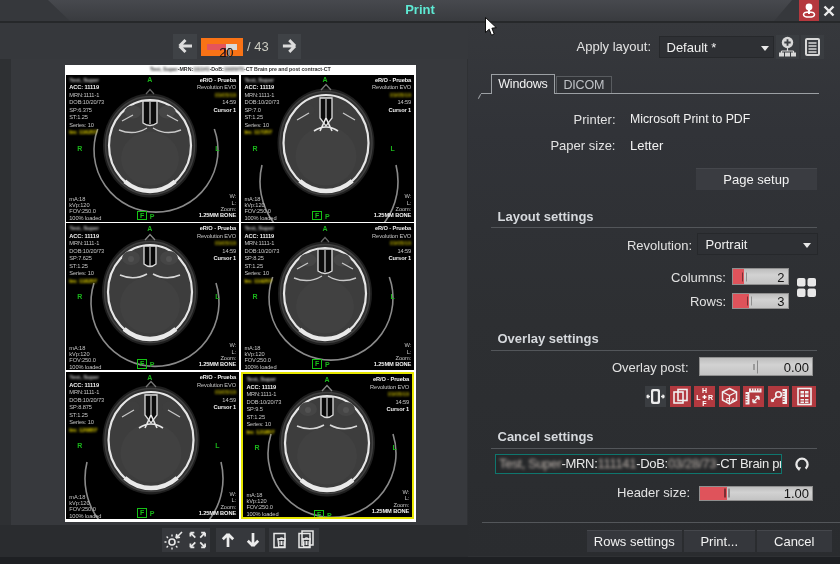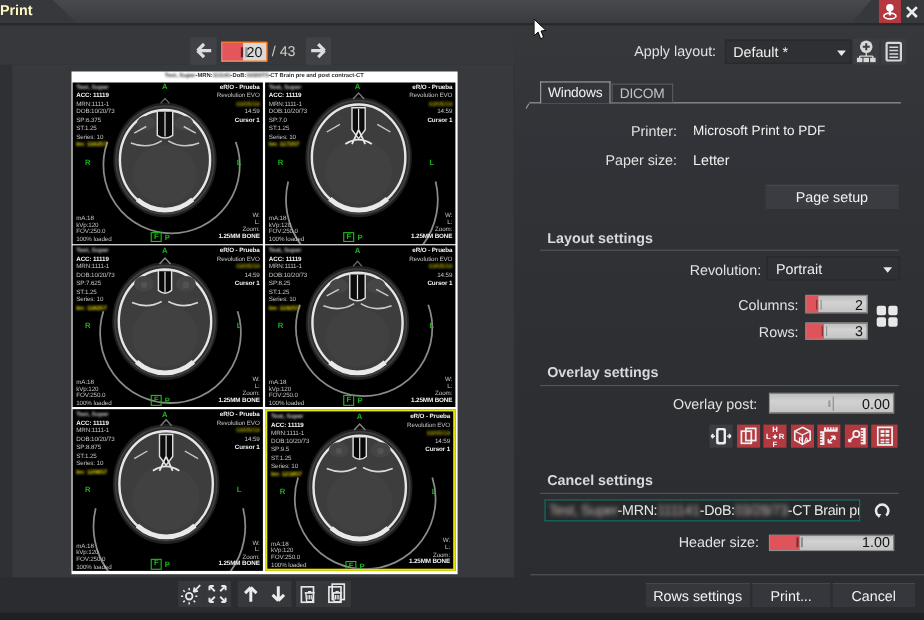--- a/index.html
+++ b/index.html
@@ -35,38 +35,38 @@
 <div class="abs" style="left:0;top:0;width:840px;height:22px;background:#36383c"></div>
 <div class="abs" style="left:0;top:22px;width:468px;height:37px;background:#36383c"></div>
 <div class="abs" style="left:0;top:59px;width:11px;height:466px;background:#2e3033"></div>
 <div class="abs" style="left:11px;top:59px;width:456px;height:466px;background:#37393d"></div>
 <div class="abs" style="left:0;top:525px;width:468px;height:32px;background:#2a2c2f"></div>
 <div class="abs" style="left:468px;top:22px;width:372px;height:534px;background:linear-gradient(#36383c 0px,#313338 110px,#2d2f32 300px,#2a2c2f 534px)"></div>
 <div class="abs" style="left:0;top:557px;width:840px;height:7px;background:#1e2023"></div>
 
 <div class="abs" style="left:0;top:0;width:840px;height:21px;background:linear-gradient(#47494e,#393b3f);clip-path:polygon(48px 0,792px 0,774px 21px,70px 21px)"></div>
 <div class="abs" style="left:0;top:21px;width:840px;height:1.5px;background:#26282a"></div>
-<div class="abs" style="left:0;top:2px;width:840px;text-align:left;color:#fef9c3;font-size:13px;font-weight:bold">Print</div>
+<div class="abs" style="left:0;top:2px;width:840px;text-align:center;color:#5eead4;font-size:13px;font-weight:bold">Print</div>
 <div class="abs" style="left:799px;top:0;width:20px;height:21px;background:#b5383e;display:flex;align-items:center;justify-content:center">
     <svg width="20" height="21" viewBox="0 0 20 21">
       <ellipse cx="10" cy="14.5" rx="5.5" ry="2.6" fill="none" stroke="#fff" stroke-width="1.5"></ellipse>
       <circle cx="10" cy="7" r="3.4" fill="#fff"></circle>
       <path d="M10 9 L10 14" stroke="#fff" stroke-width="2"></path>
     </svg>
   </div>
 <div class="abs" style="left:822px;top:3.5px"><svg width="14" height="14" viewBox="0 0 14 14">
       <path d="M2.5 2.5 L11.5 11.5 M11.5 2.5 L2.5 11.5" stroke="#ececec" stroke-width="2.4"></path>
     </svg></div>
 
 <div class="ibtn" style="left:173px;top:34px;width:24px;height:24.5px;background:#3f4246">
     <svg width="24" height="24" viewBox="0 0 24 24">
       <path d="M6.5 12 H19 M6.5 12 L12.5 6 M6.5 12 L12.5 18" stroke="#dcdcdc" stroke-width="3" fill="none"></path>
     </svg>
   </div>
-<div class="abs" style="left:201px;top:37.5px;width:41.6px;height:18px;background:#d9d9d9;border:1px solid #f97316">
+<div class="abs" style="left:201px;top:37.5px;width:41.6px;height:18px;background:#d9d9d9;border:6px solid #f97316">
   <div class="abs" style="left:0;top:0;bottom:0;width:19px;background:#e4555c"></div>
   <div class="abs" style="left:16.5px;top:4px;width:2px;height:9px;background:#5e2528"></div>
   <div class="abs" style="left:20.5px;top:4px;width:2px;height:9px;background:#8f8f8f"></div>
   <div class="abs" style="right:3px;top:1px;color:#141414;font-size:13px">20</div>
 </div>
 <div class="abs" style="left:247px;top:39px;color:#ccccc2;font-size:13px">/ 43</div>
 <div class="ibtn" style="left:277.5px;top:34px;width:23.5px;height:24.5px;background:#3f4246">
     <svg width="24" height="24" viewBox="0 0 24 24">
       <path d="M5 12 H17.5 M17.5 12 L11.5 6 M17.5 12 L11.5 18" stroke="#dcdcdc" stroke-width="3" fill="none"></path>
     </svg>

